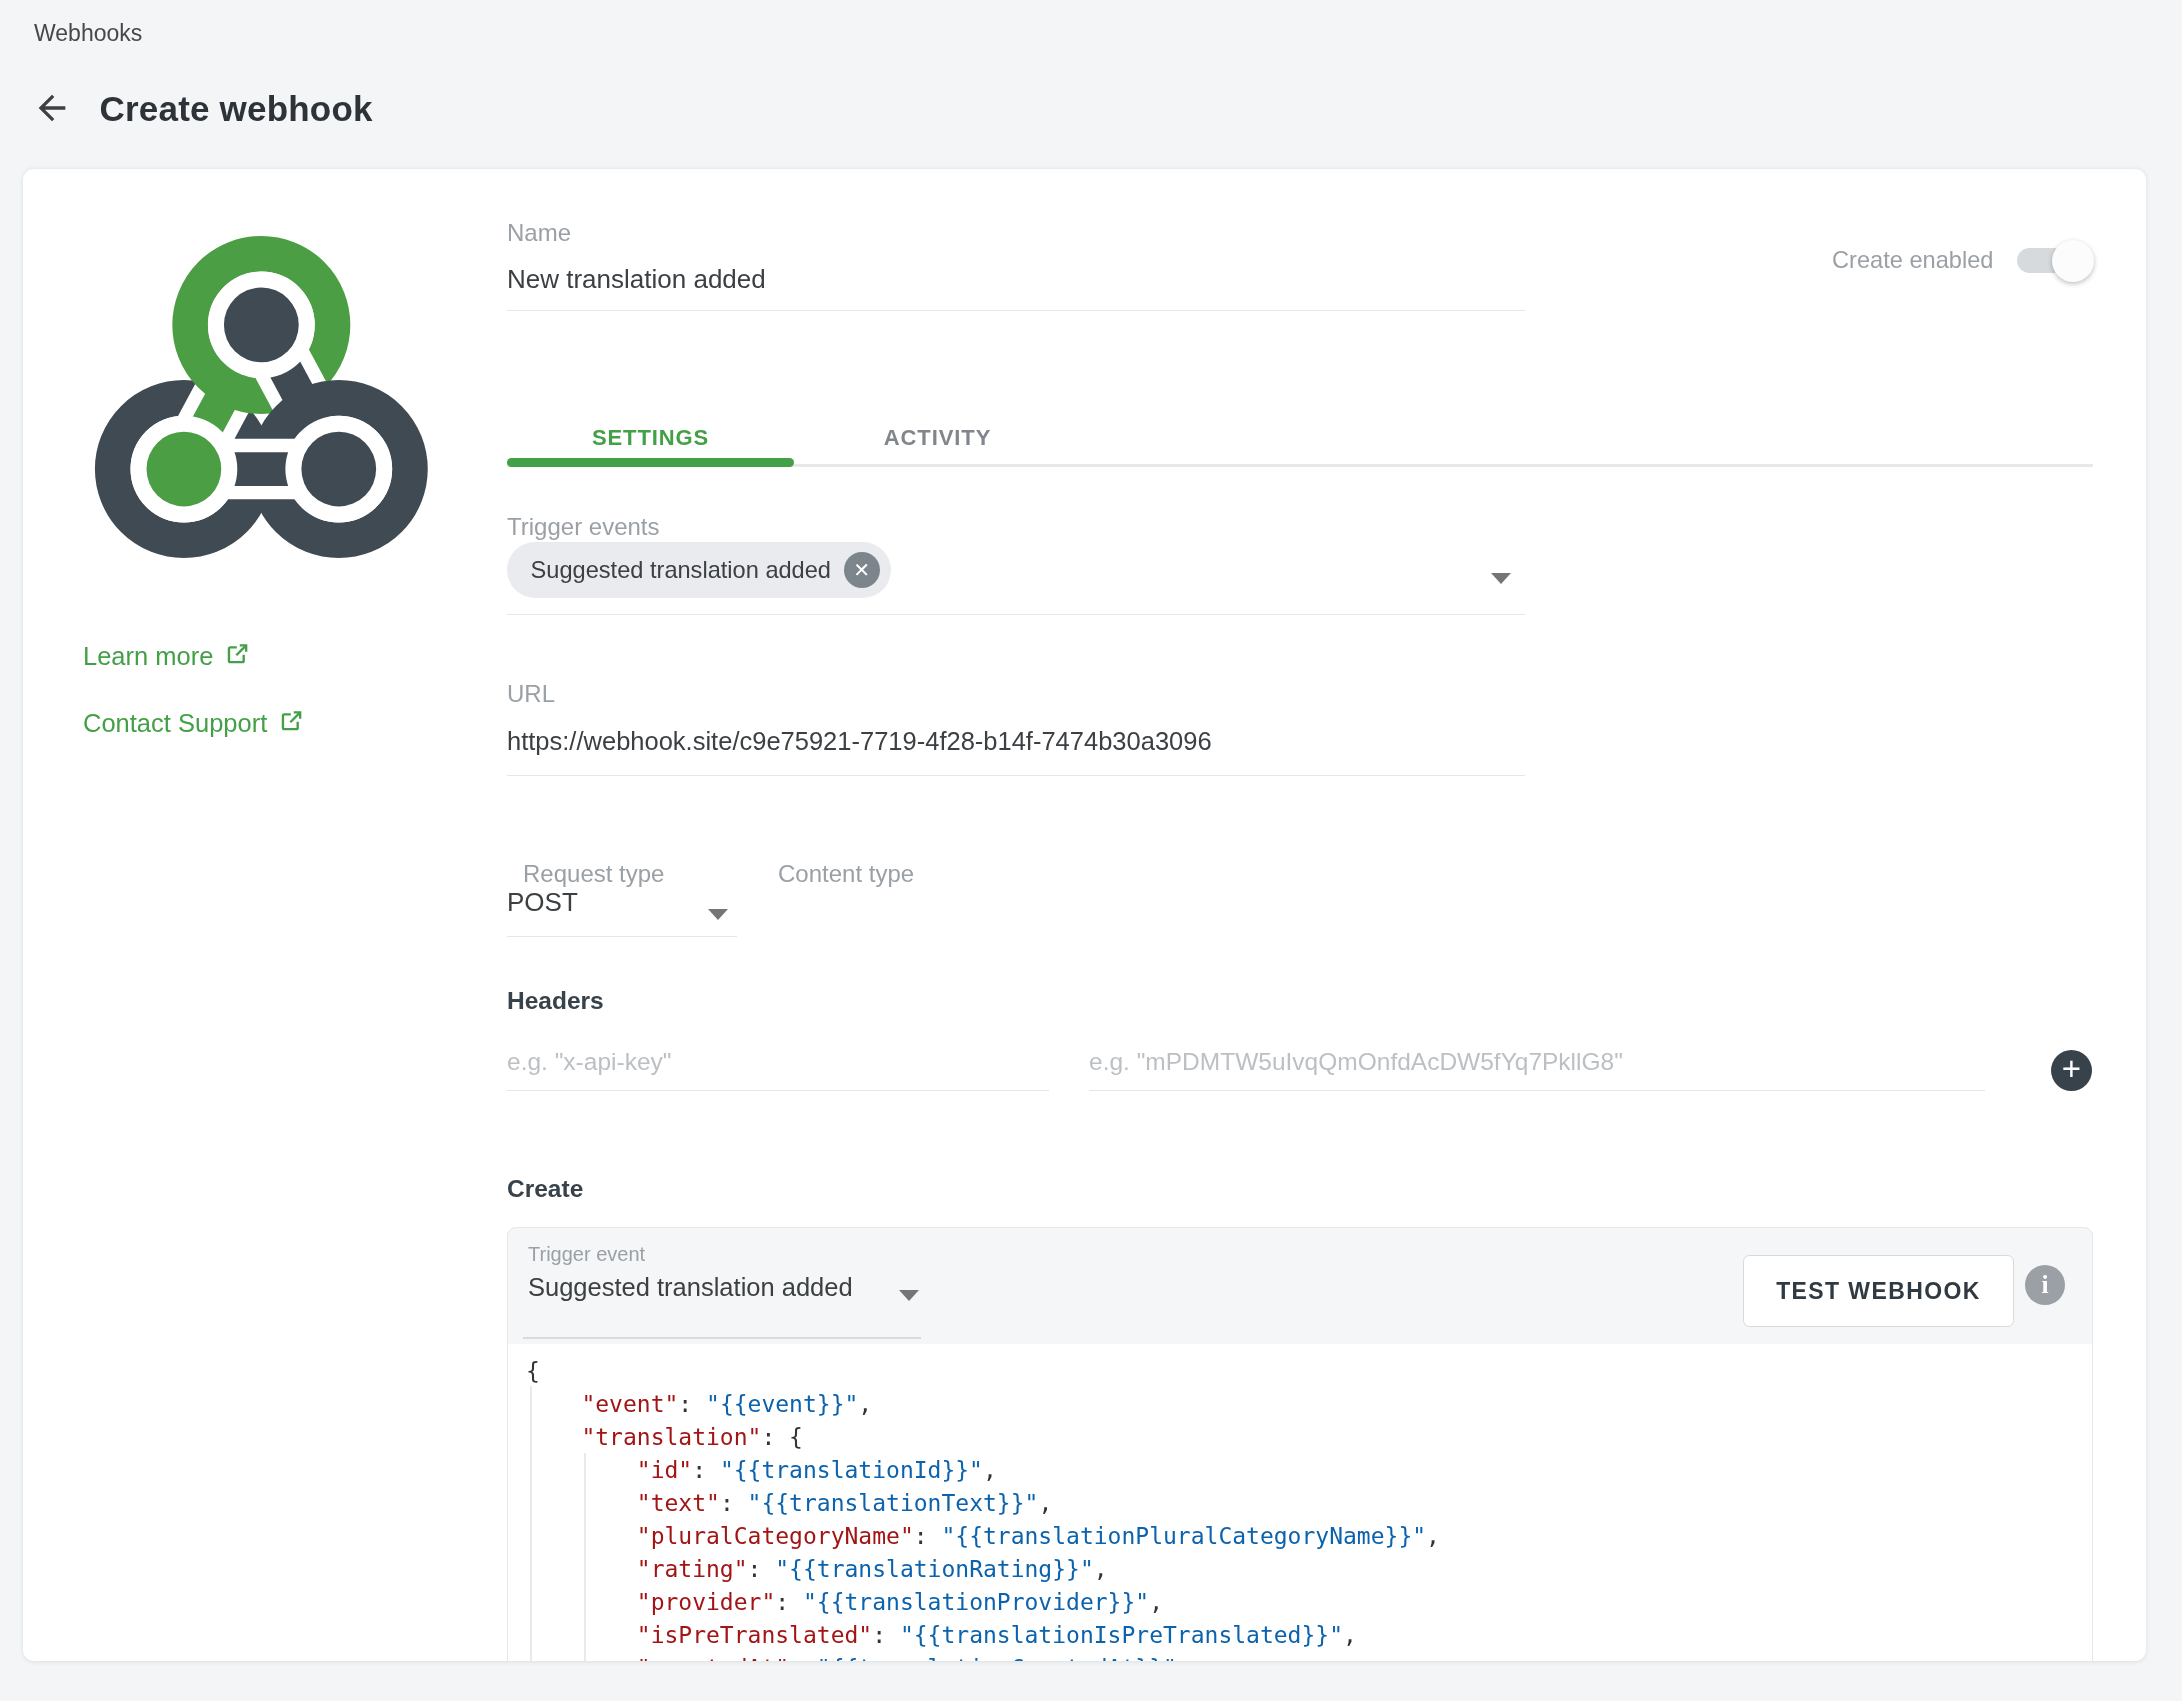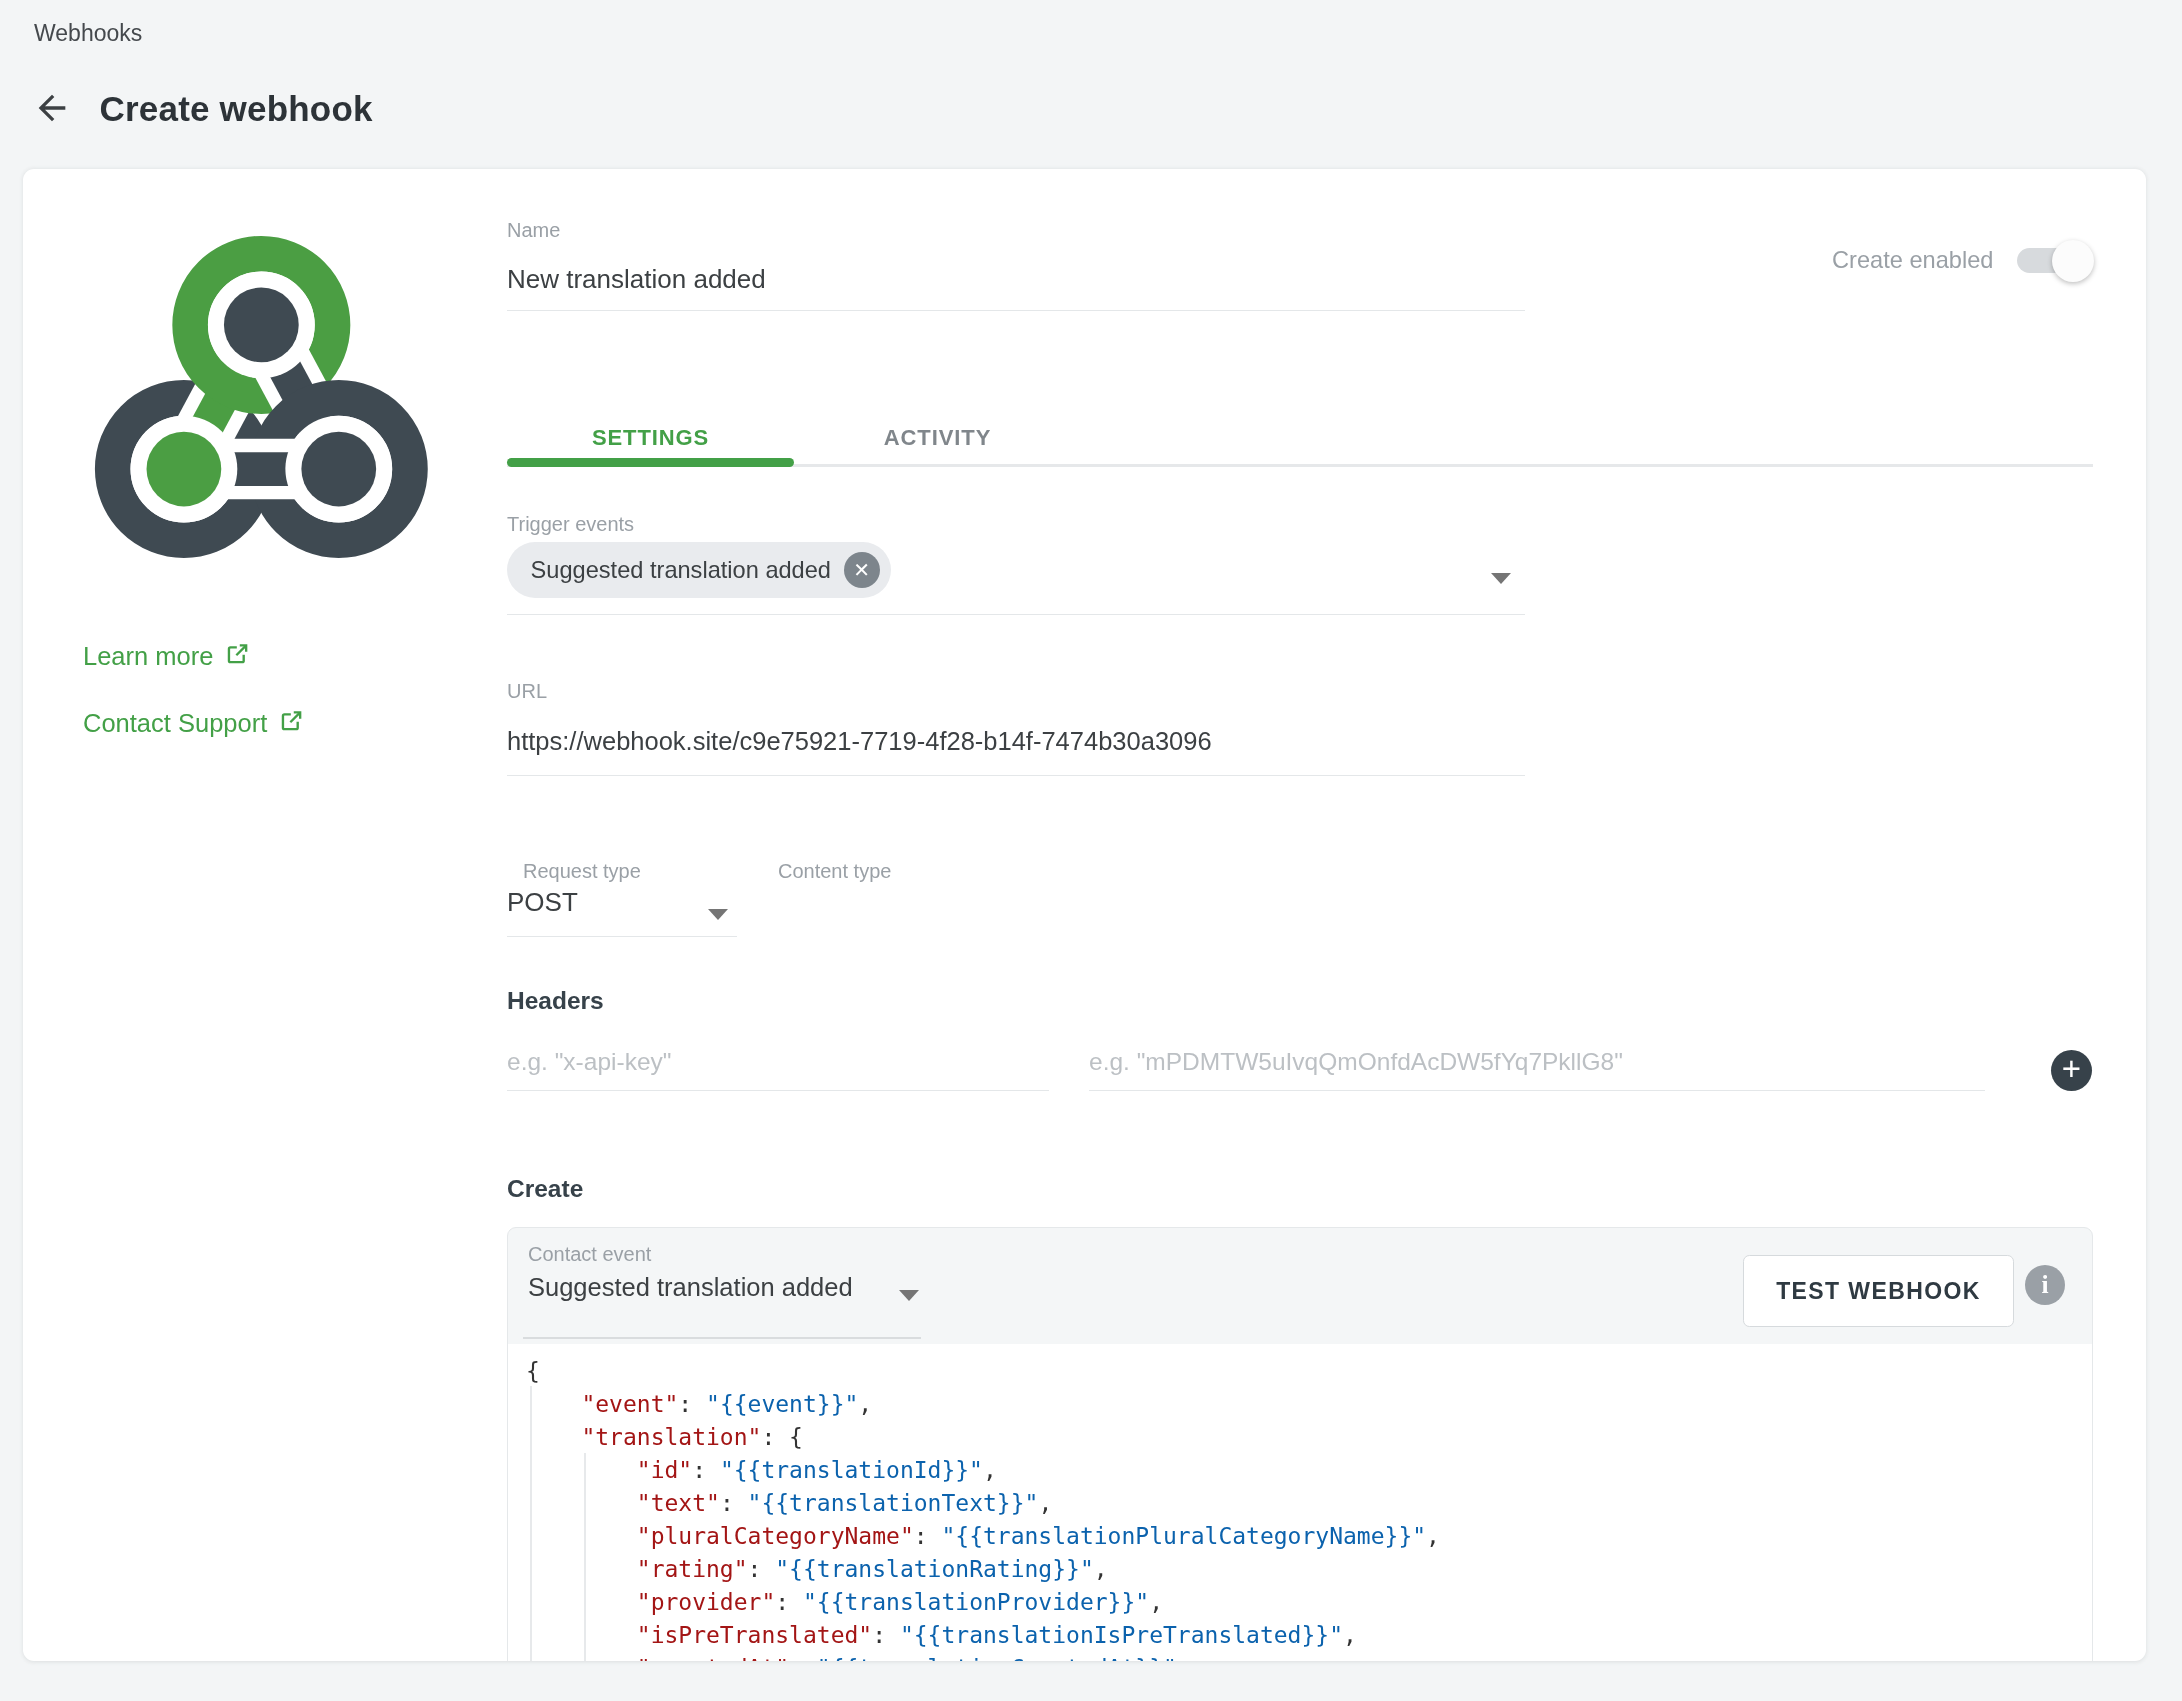--- a/index.html
+++ b/index.html
@@ -34,21 +34,21 @@
 
   
   .logo{position:absolute;left:59px;top:58px;width:364px;height:356px;}
   .link{position:absolute;left:60px;display:flex;align-items:center;gap:12.7px;
         font-size:25.5px;color:var(--accent-green);cursor:pointer;}
   .link.learn{top:473px;}
   .link.support{top:540px;}
   .ext-icon{width:23.6px;height:23.6px;}
 
   
-  .field-label{position:absolute;font-size:20px;color:var(--text-gray);}
+  .field-label{position:absolute;font-size:24px;color:var(--text-gray);}
   .underline-input{
     position:absolute;border:none;outline:none;background:transparent;
     font-family:inherit;font-size:26px;color:var(--text-dark);
     border-bottom:1.8px solid var(--line-gray);padding:0;
   }
   .underline-input::placeholder{color:#bcc0c4;}
   .arrow-down{
     position:absolute;width:0;height:0;
     border-left:10px solid transparent;border-right:10px solid transparent;
     border-top:11.8px solid #757575;
@@ -246,21 +246,21 @@
   <div class="section-title headers-title">Headers</div>
   <input class="underline-input hkey-input" placeholder="e.g. &quot;x-api-key&quot;" style="">
   <input class="underline-input hval-input" placeholder="e.g. &quot;mPDMTW5uIvqQmOnfdAcDW5fYq7PkllG8&quot;" style="">
   <div class="add-header-btn">
     <span>+</span>
   </div>
 
   <div class="section-title payload-title">Create</div>
   <div class="payload-panel">
     <div class="panel-header">
-      <span class="te-label">Contact event</span>
+      <span class="te-label">Trigger event</span>
       <span class="te-value">Suggested translation added</span>
       <span class="arrow-down"></span>
       <span class="te-underline"></span>
       <div class="test-btn">TEST WEBHOOK</div>
       <div class="info-btn">i</div>
     </div>
     <div class="code-area">
       <span class="indent-guide guide-0"></span>
       <span class="indent-guide guide-1"></span>
     <div class="code-line"><span class="tok-p">{</span></div>

